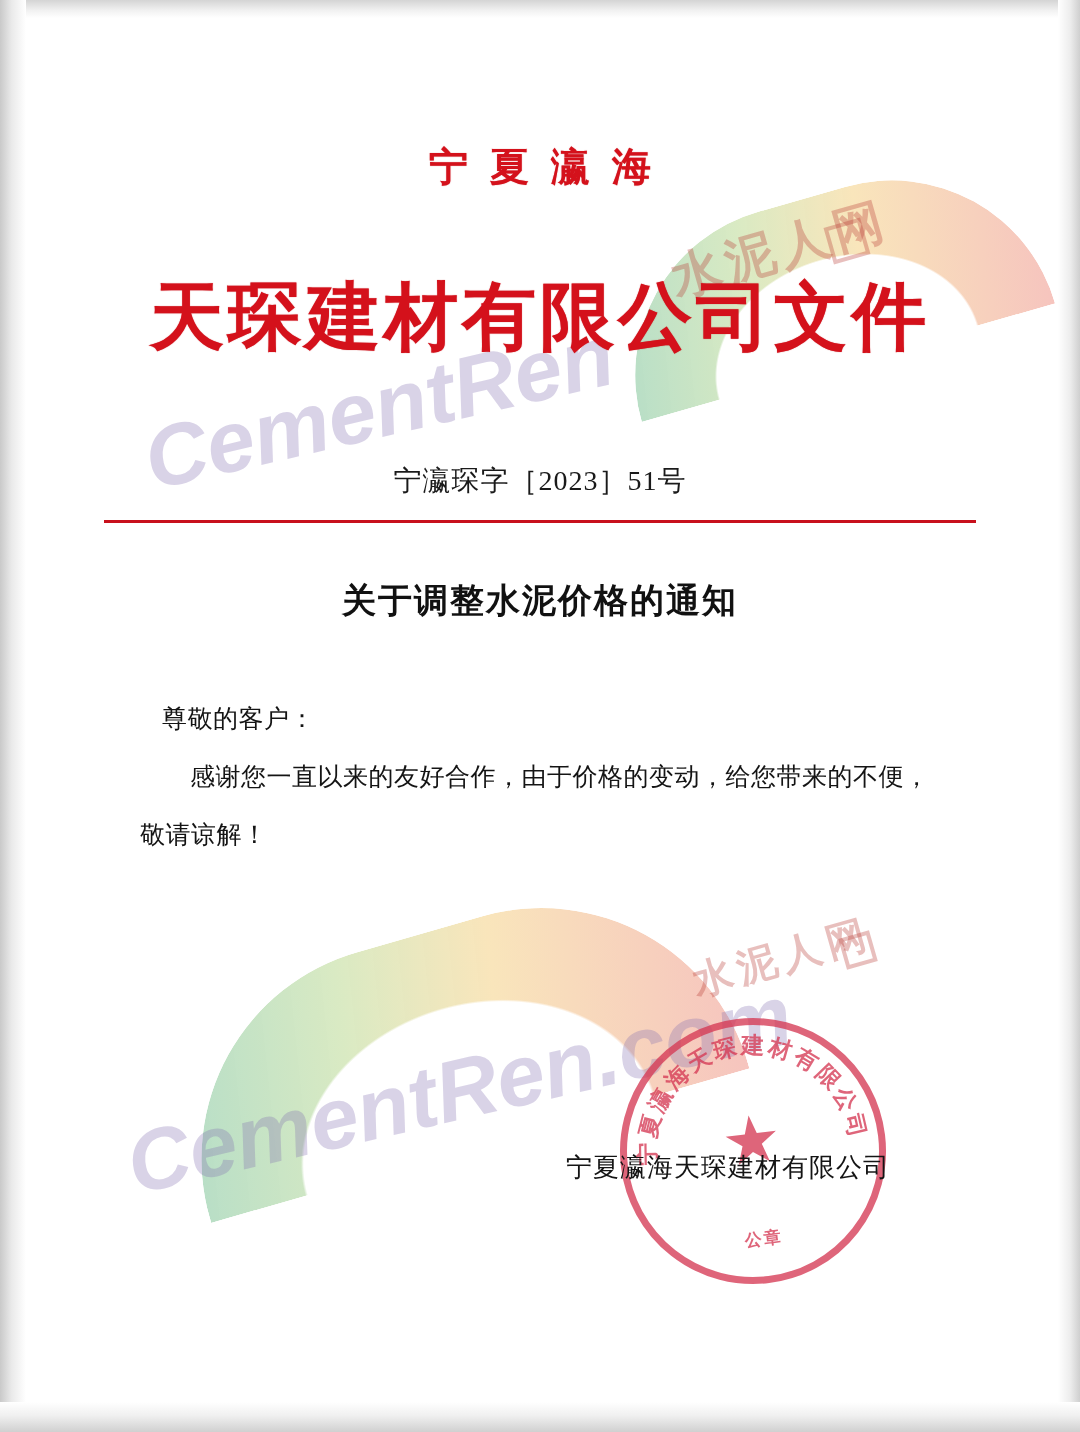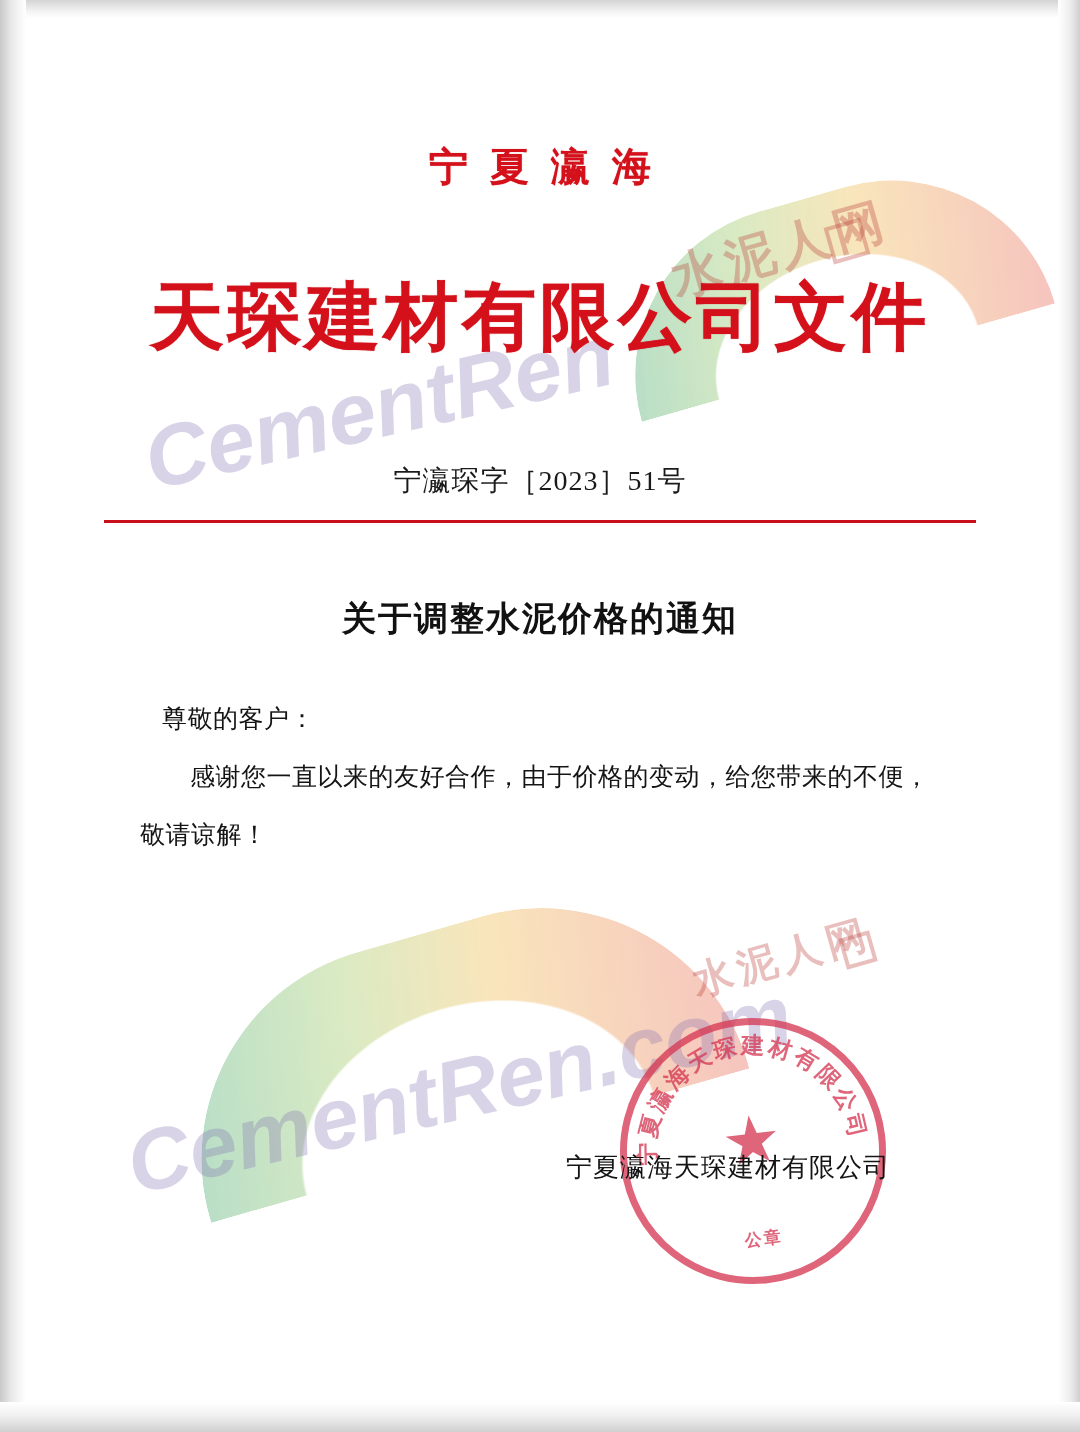--- a/index.html
+++ b/index.html
@@ -86,21 +86,21 @@
     top: 520px;
     left: 104px;
     width: 872px;
     height: 3px;
     background: #c8101c;
   }
 
   
   .doc-title {
     position: absolute;
-    top: 596px;
+    top: 578px;
     width: 100%;
     text-align: center;
     font-size: 34px;
     font-weight: bold;
     color: #111;
     letter-spacing: 2px;
   }
   .body-text {
     position: absolute;
     top: 690px;

